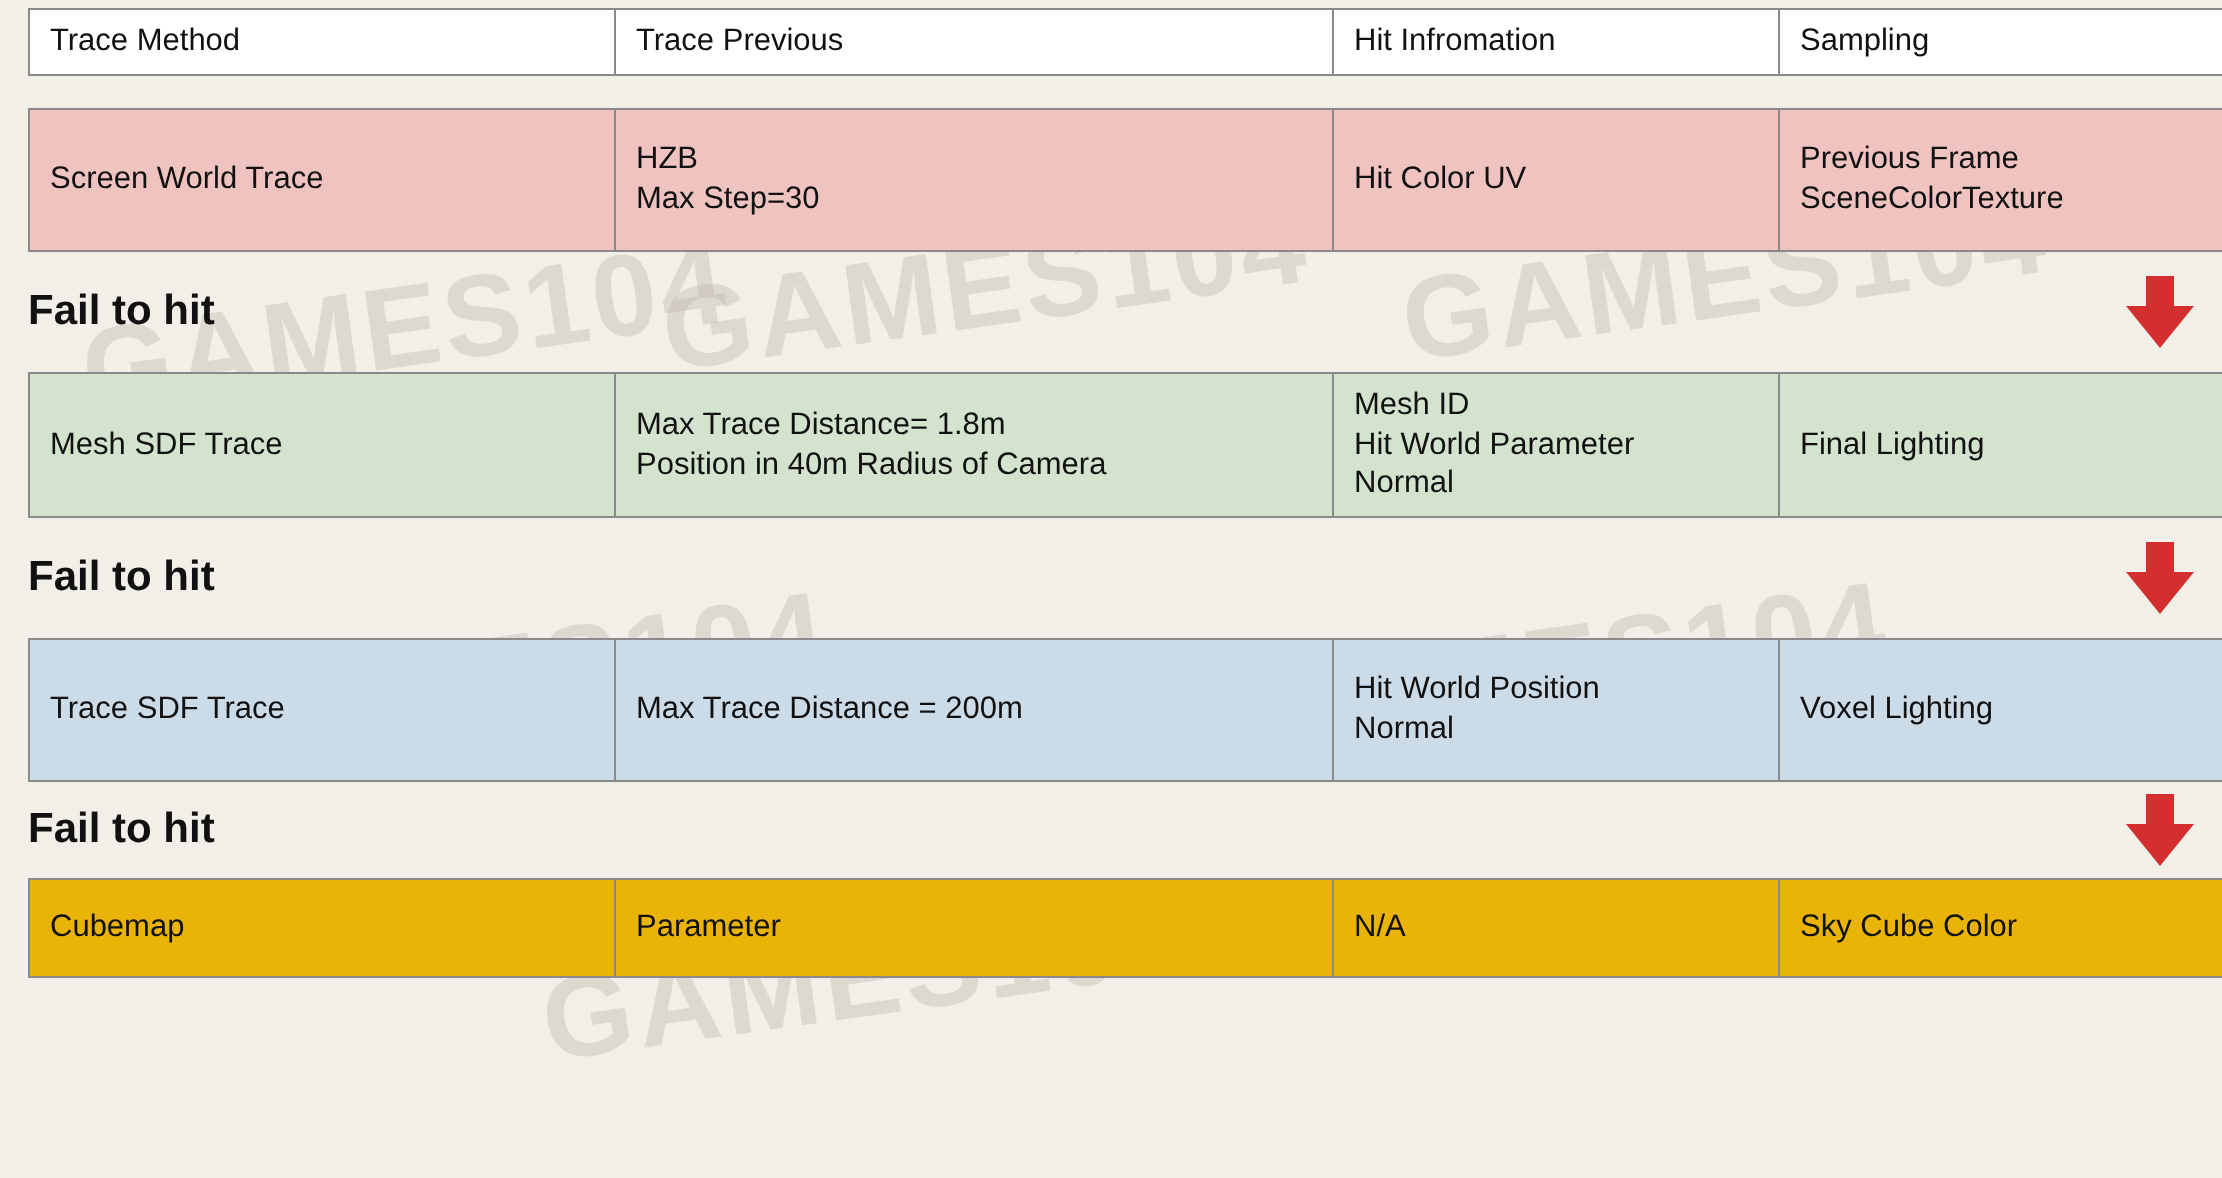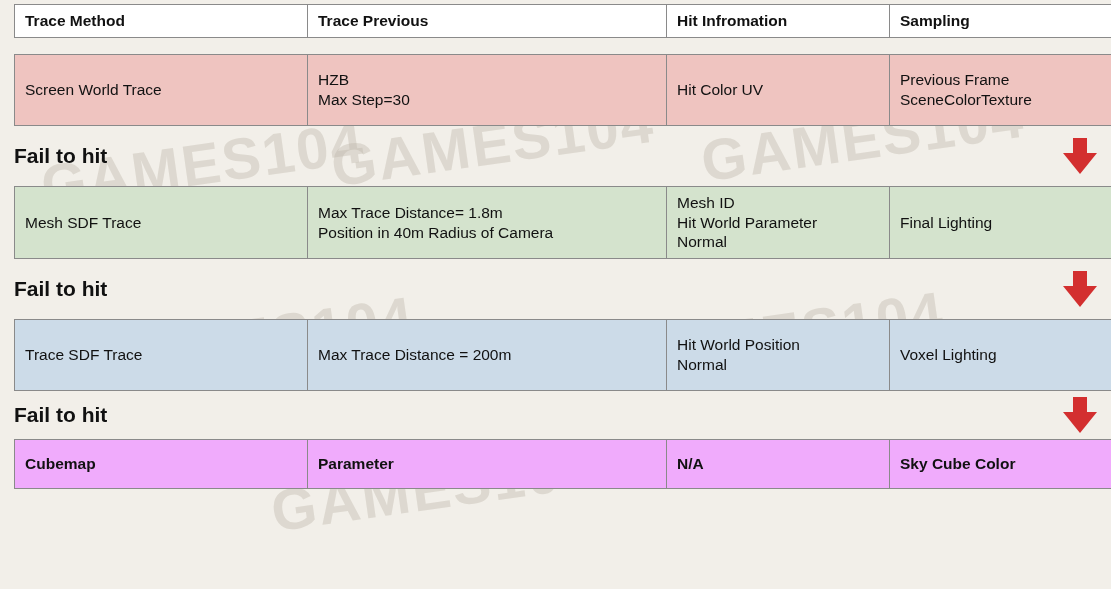--- a/index.html
+++ b/index.html
@@ -51,30 +51,30 @@
     color: #111;
     line-height: 1.28;
   }
   .col1 { width: 272px; }
   .col2 { width: 338px; }
   .col3 { width: 202px; margin-top: 40px; }
   .col4 { width: 271px; }
 
   .header-row td {
     background: #ffffff;
-    font-weight: bold;
+    font-weight: normal;
     font-size: 19px;
     padding-top: 5px;
     padding-bottom: 5px;
     line-height: 1.2;
   }
   .row-red td { background: #efc4c0; }
   .row-green td { background: #d4e3cd; }
   .row-blue td { background: #ccdbe8; }
-  .row-plain td { background: #f0abfc; font-weight: bold; }
+  .row-plain td { background: #eab308; }
 
   .tall td { height: 58px; }
   .short td { height: 36px; }
 
   .spacer-16 { height: 16px; }
 
   .fail {
     display: flex;
     align-items: center;
     justify-content: space-between;

